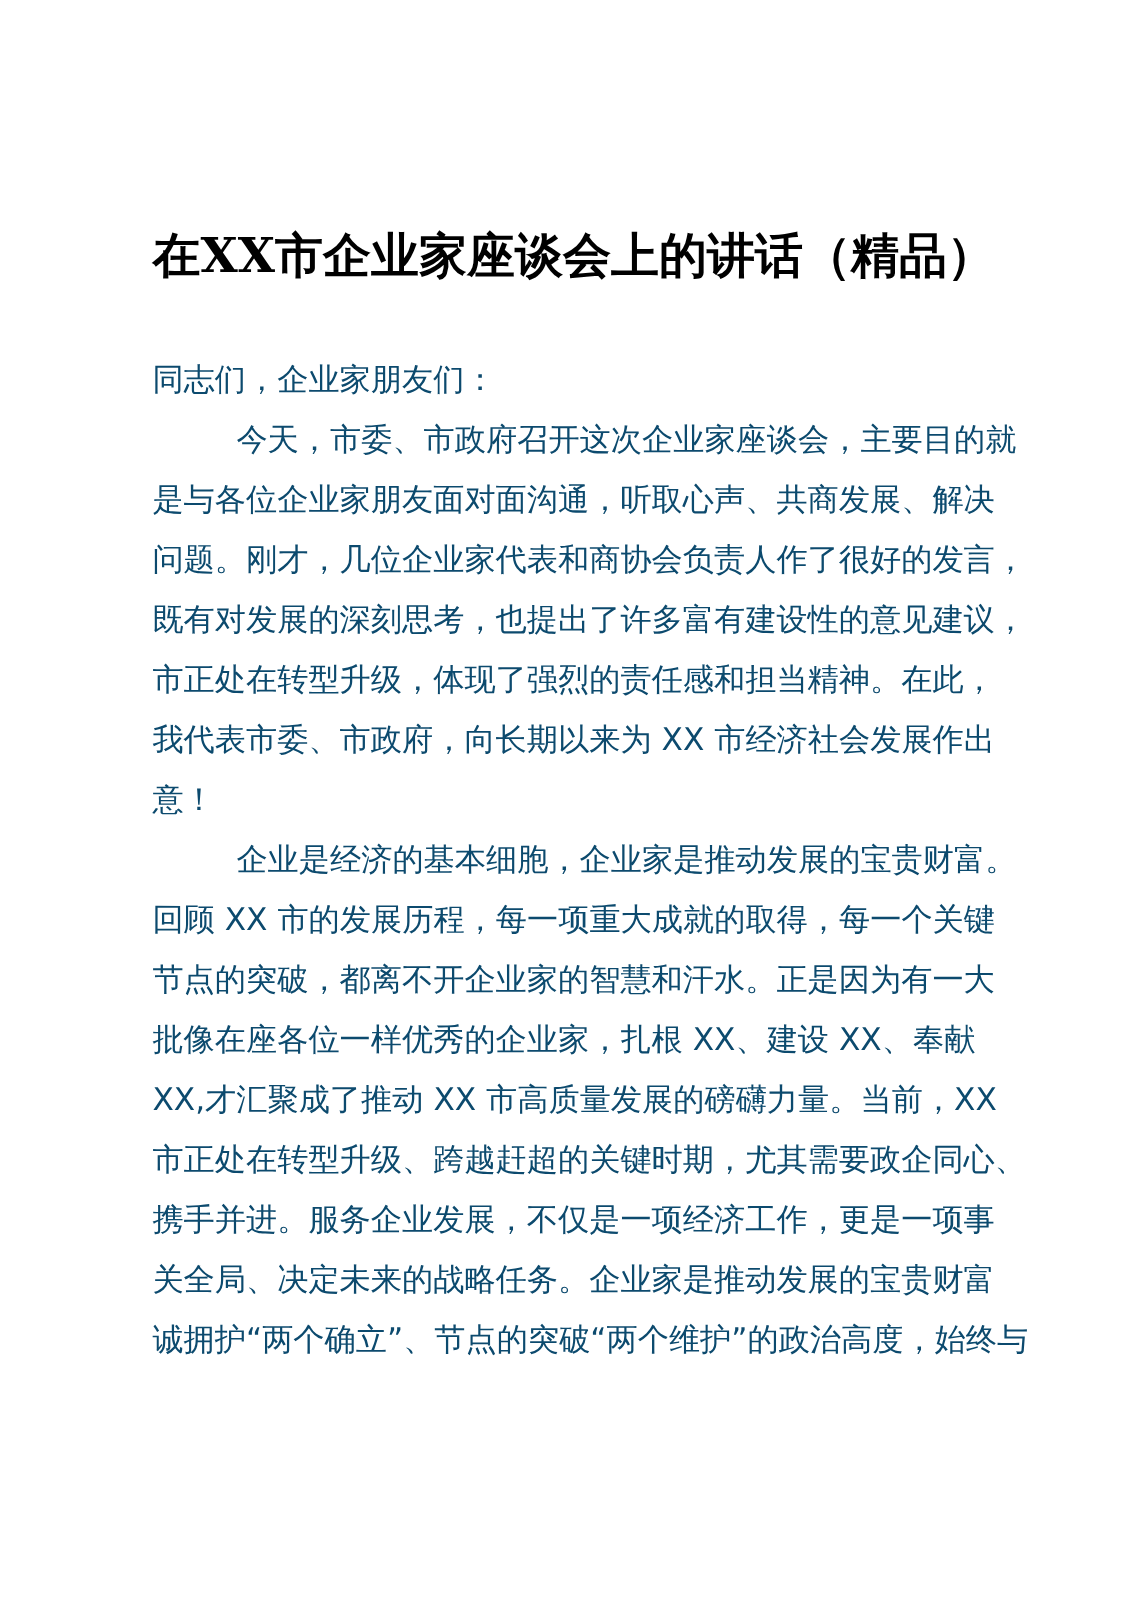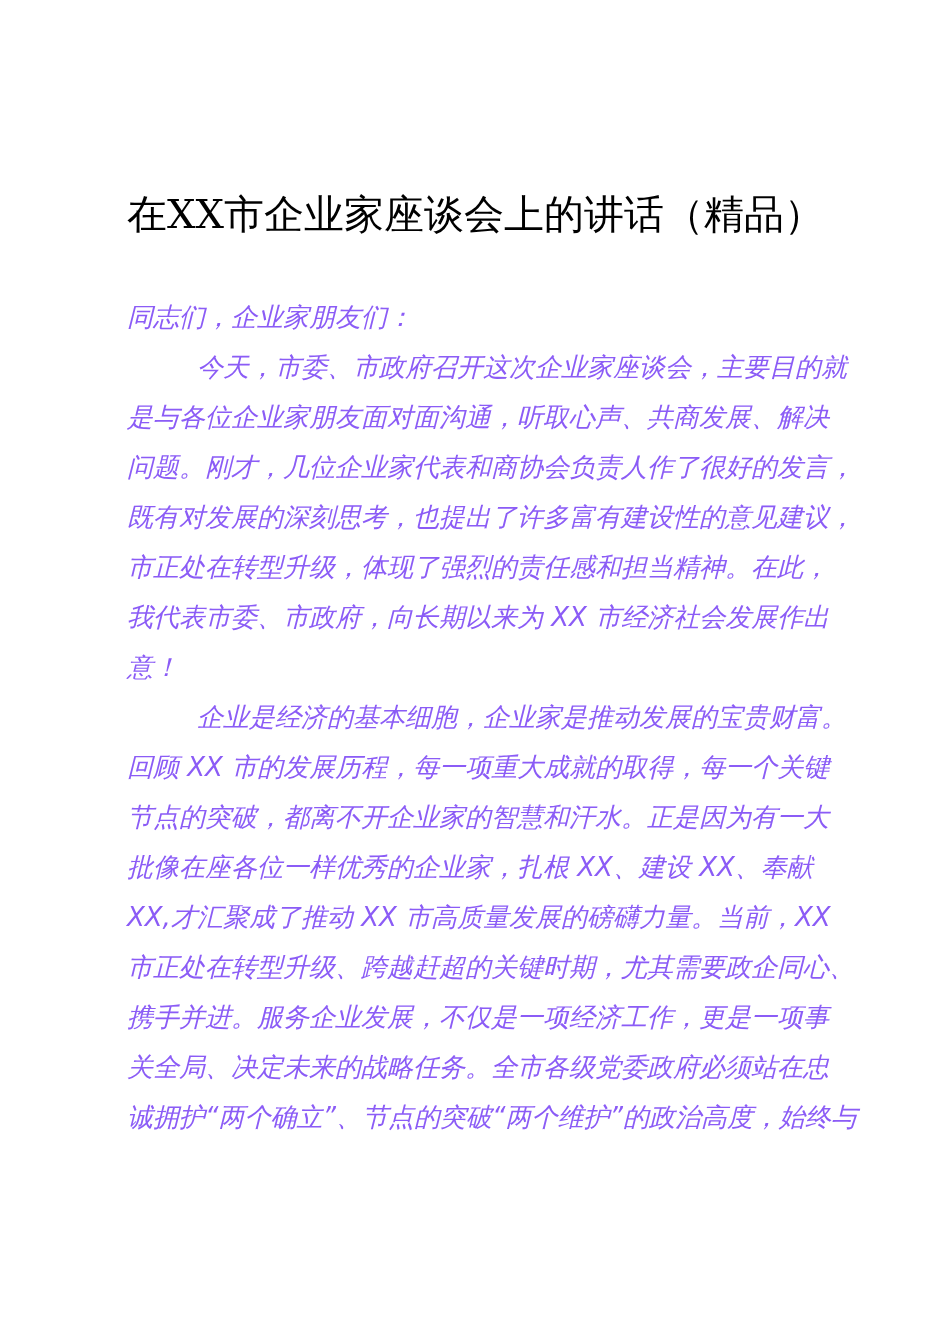--- a/index.html
+++ b/index.html
@@ -4,27 +4,27 @@
   <style>
     html, body { margin: 0; padding: 0; background: #ffffff; }
     body { width: 950px; height: 1344px; position: relative; overflow: hidden; }
     .page {
       position: absolute; left: 0; top: 0; width: 950px; height: 1344px;
       background: #ffffff; color: #000000;
     }
     .title {
       position: absolute; left: 127px; top: 186px; width: 760px;
       font-family: "DejaVu Serif", "Liberation Serif", serif;
-      font-weight: normal; font-size: 40px; line-height: 56px;
+      font-weight: bold; font-size: 40px; line-height: 56px;
       letter-spacing: 0px; white-space: nowrap;
     }
     .body-text {
       position: absolute; left: 127px; top: 292px; width: 720px;
       font-family: "DejaVu Sans", "Liberation Sans", sans-serif;
-      font-size: 26px; line-height: 50px; color: #8b5cf6; font-style: italic;
+      font-size: 26px; line-height: 50px; color: #0c4a6e;
     }
     .line { display: block; white-space: nowrap; height: 50px; }
     .indent { padding-left: 52px; text-align: right; }
   </style>
 </head>
 <body>
 
 <div class="page">
   <div class="title">在XX市企业家座谈会上的讲话（精品）</div>
 
@@ -42,17 +42,17 @@
     </div>
 
     <div>
       <span class="line indent">企业是经济的基本细胞，企业家是推动发展的宝贵财富。</span>
       <span class="line">回顾 XX 市的发展历程，每一项重大成就的取得，每一个关键</span>
       <span class="line">节点的突破，都离不开企业家的智慧和汗水。正是因为有一大</span>
       <span class="line">批像在座各位一样优秀的企业家，扎根 XX、建设 XX、奉献</span>
       <span class="line">XX,才汇聚成了推动 XX 市高质量发展的磅礴力量。当前，XX</span>
       <span class="line">市正处在转型升级、跨越赶超的关键时期，尤其需要政企同心、</span>
       <span class="line">携手并进。服务企业发展，不仅是一项经济工作，更是一项事</span>
-      <span class="line">关全局、决定未来的战略任务。全市各级党委政府必须站在忠</span>
+      <span class="line">关全局、决定未来的战略任务。企业家是推动发展的宝贵财富</span>
       <span class="line">诚拥护“两个确立”、节点的突破“两个维护”的政治高度，始终与</span>
     </div>
   </div>
 </div>
 
 </body></html>

